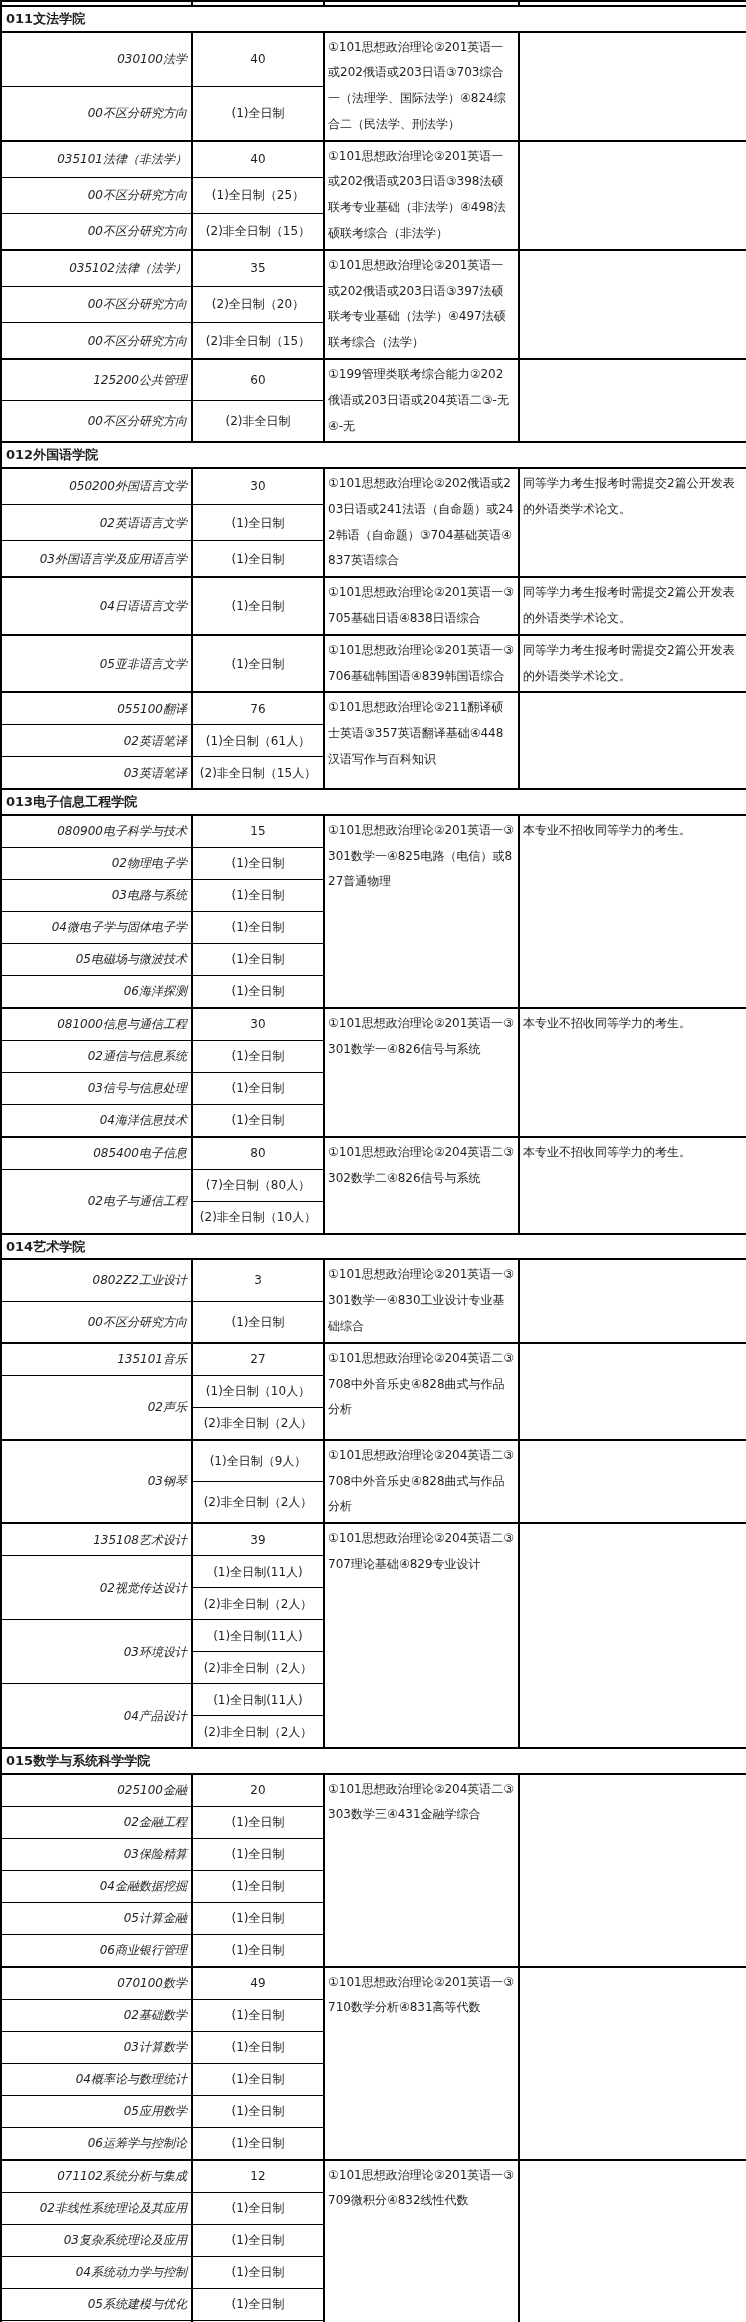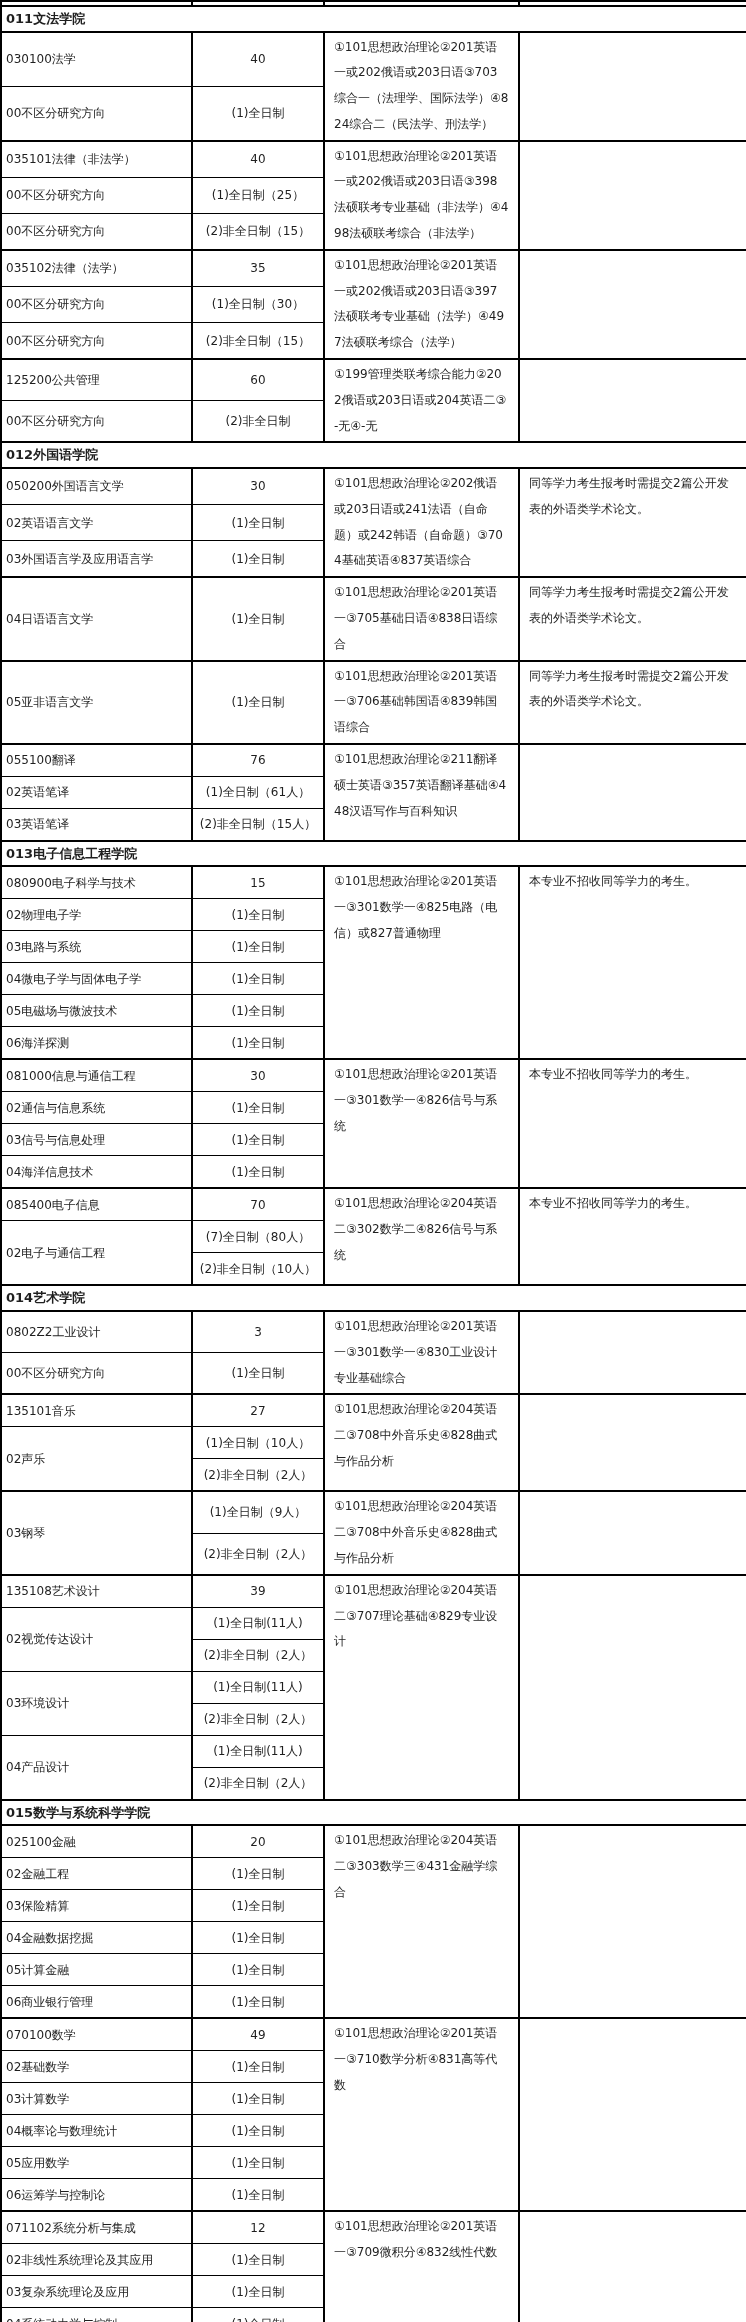--- a/index.html
+++ b/index.html
@@ -7,23 +7,23 @@
   table{border-collapse:collapse;table-layout:fixed;width:746px;
         font-family:"DejaVu Sans",sans-serif;font-size:12px;color:#1f1f1f;}
   col.w1{width:191px;} col.w2{width:132px;} col.w3{width:195px;} col.w4{width:228px;}
   td{border:1px solid #000;border-left-width:2px;border-right-width:2px;
      padding:2px 4px;height:27px;overflow:hidden;vertical-align:middle;
      word-break:break-all;line-height:1.5;}
   tr.stub td{height:3px;padding:0;border-top-width:2px;}
   tr.college td{font-weight:bold;font-size:13px;height:18px;
                 border-top-width:2px;border-bottom-width:2px;text-align:left;}
   tr.group-start td{border-top-width:2px;}
-  td.c-major,td.c-dir{text-align:left;}
+  td.c-major,td.c-dir{text-align:right;font-style:italic;}
   td.c-quota,td.c-mode{text-align:center;}
-  td.c-subj,td.c-rem{vertical-align:top;line-height:2.15;padding:2px 9px;text-align:left;}
+  td.c-subj,td.c-rem{vertical-align:top;line-height:2.15;padding:2px 3px;text-align:left;}
 </style>
 </head>
 <body>
 
 <div class="page">
   <table>
     <colgroup>
         <col class="w1">
         <col class="w2">
         <col class="w3">
@@ -64,21 +64,21 @@
           <td class="c-mode">(2)非全日制（15）</td>
         </tr>
         <tr class="group-start">
           <td class="c-major">035102法律（法学）</td>
           <td class="c-quota">35</td>
           <td class="c-subj" rowspan="3">①101思想政治理论②201英语一或202俄语或203日语③397法硕联考专业基础（法学）④497法硕联考综合（法学）</td>
           <td class="c-rem" rowspan="3"></td>
         </tr>
         <tr>
           <td class="c-dir">00不区分研究方向</td>
-          <td class="c-mode">(1)全日制（30）</td>
+          <td class="c-mode">(2)全日制（20）</td>
         </tr>
         <tr>
           <td class="c-dir">00不区分研究方向</td>
           <td class="c-mode">(2)非全日制（15）</td>
         </tr>
         <tr class="group-start">
           <td class="c-major">125200公共管理</td>
           <td class="c-quota">60</td>
           <td class="c-subj" rowspan="2">①199管理类联考综合能力②202俄语或203日语或204英语二③-无④-无</td>
           <td class="c-rem" rowspan="2"></td>
@@ -172,21 +172,21 @@
         <tr>
           <td class="c-dir">03信号与信息处理</td>
           <td class="c-mode">(1)全日制</td>
         </tr>
         <tr>
           <td class="c-dir">04海洋信息技术</td>
           <td class="c-mode">(1)全日制</td>
         </tr>
         <tr class="group-start">
           <td class="c-major">085400电子信息</td>
-          <td class="c-quota">70</td>
+          <td class="c-quota">80</td>
           <td class="c-subj" rowspan="3">①101思想政治理论②204英语二③302数学二④826信号与系统</td>
           <td class="c-rem" rowspan="3">本专业不招收同等学力的考生。</td>
         </tr>
         <tr>
           <td class="c-dir" rowspan="2">02电子与通信工程</td>
           <td class="c-mode">(7)全日制（80人）</td>
         </tr>
         <tr>
           <td class="c-mode">(2)非全日制（10人）</td>
         </tr>

